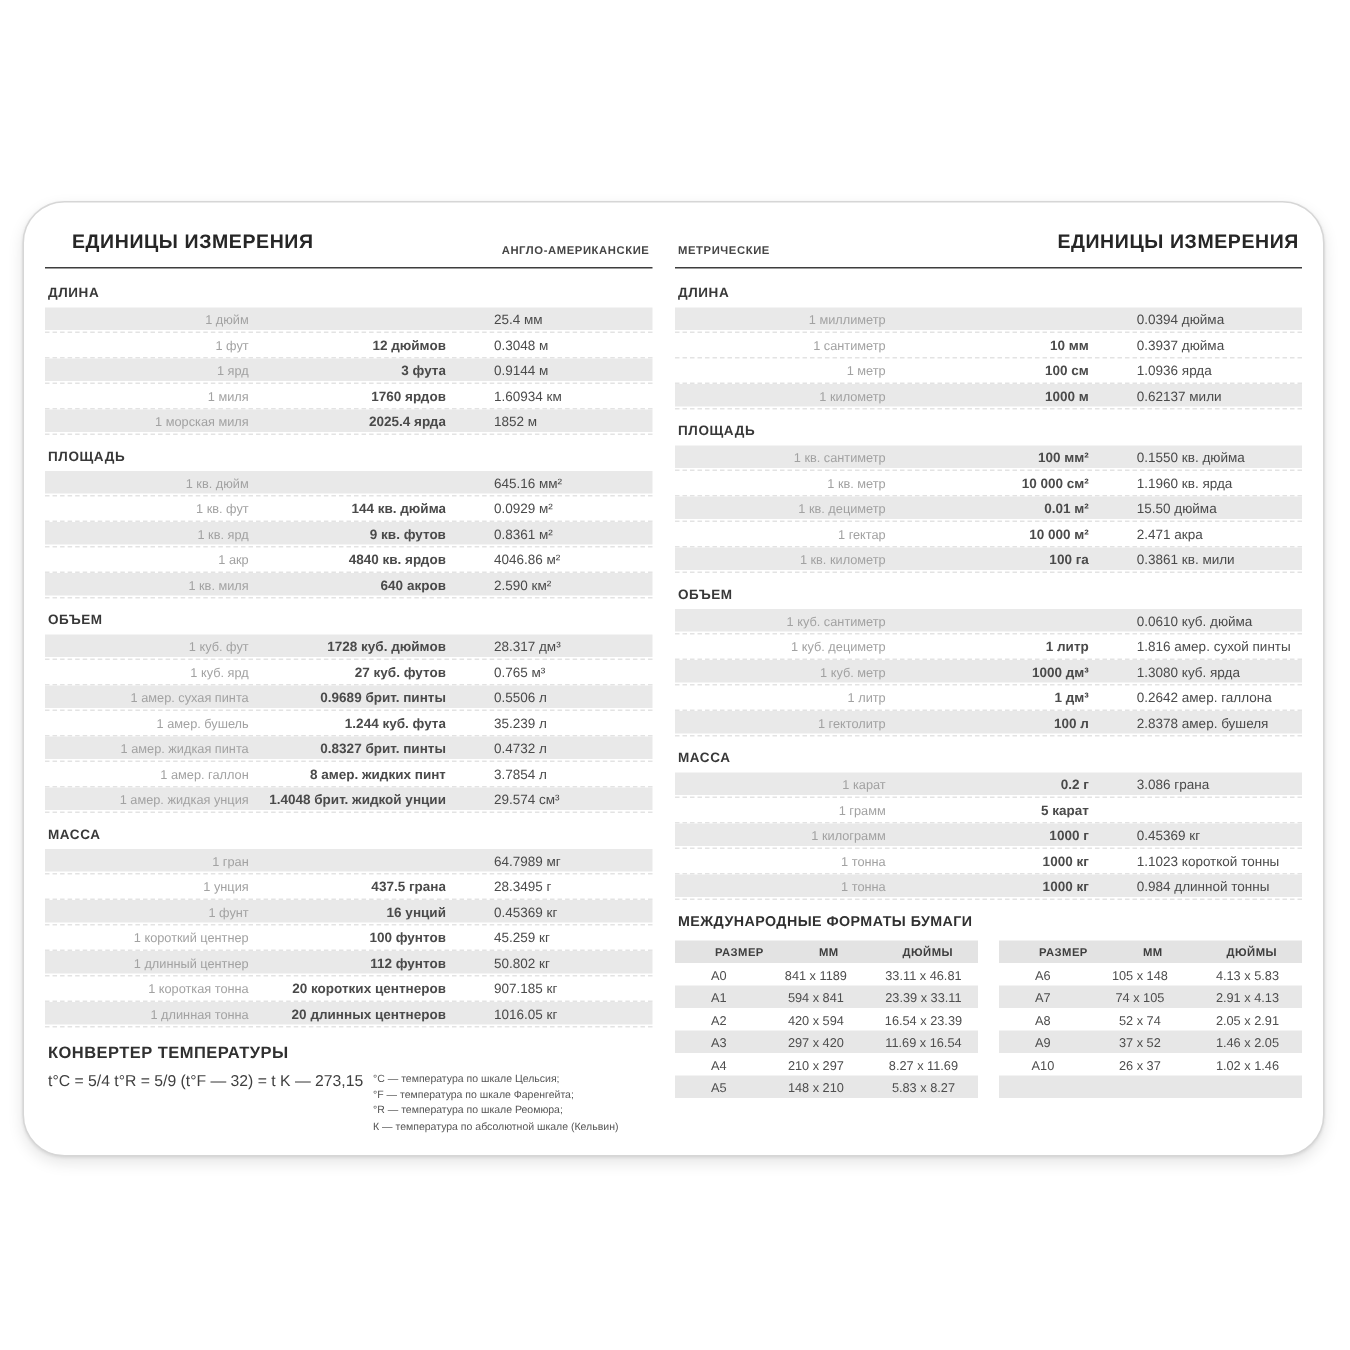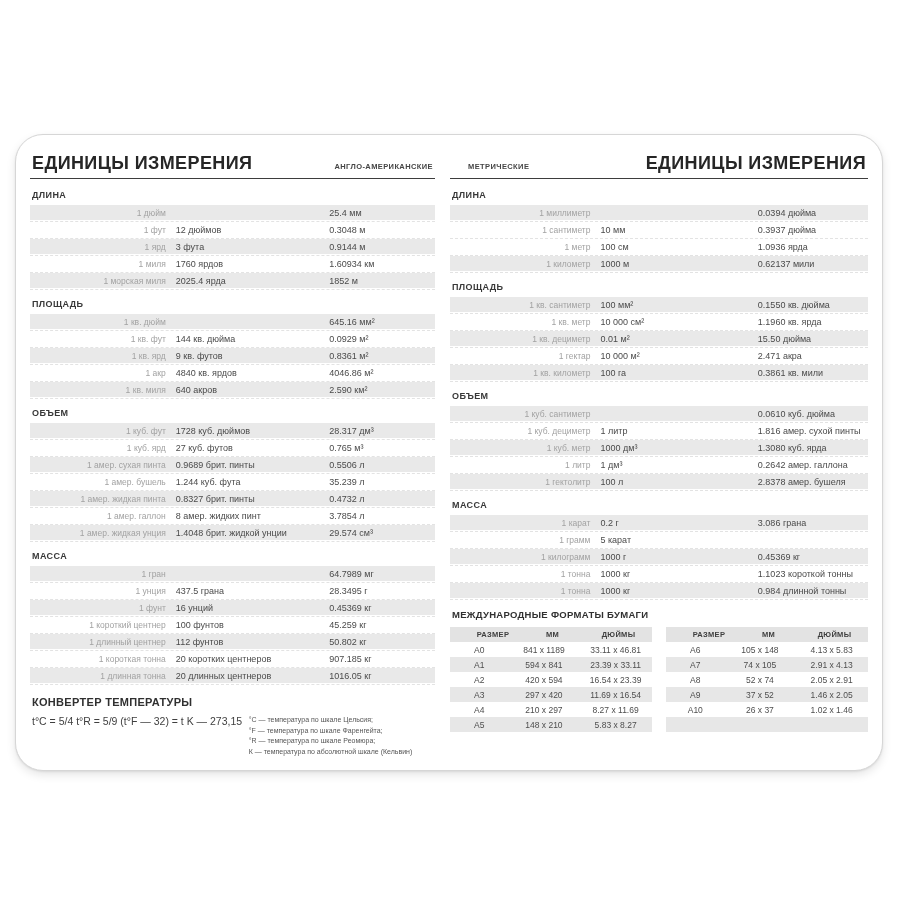--- a/index.html
+++ b/index.html
@@ -15,37 +15,37 @@
     box-sizing:border-box;padding:14px 14px 0 14px;
   }
   .cols{display:flex;gap:15px;}
   .col{box-sizing:border-box;}
   .col-left{width:407px;}
   .col-right{width:418px;}
   .col-head{
     display:flex;justify-content:space-between;align-items:baseline;
     border-bottom:1px solid #3d3d3d;padding:4px 2px 7px 2px;height:18px;
   }
-  .main-title{font-size:18px;font-weight:bold;color:#262626;letter-spacing:0.4px;}
-  .sub-title{font-size:7.5px;font-weight:bold;color:#454545;letter-spacing:0.4px;align-self:flex-end;margin-left:16px;}
+  .main-title{font-size:13px;font-weight:bold;color:#262626;letter-spacing:0.4px;margin-left:16px;}
+  .sub-title{font-size:7.5px;font-weight:bold;color:#454545;letter-spacing:0.4px;align-self:flex-end;}
   .section{margin-top:11px;}
   .section-title{
     font-size:9px;font-weight:bold;color:#383838;letter-spacing:0.4px;
     margin:0 0 5px 2px;
   }
   .mrow{
     display:flex;align-items:center;height:15px;margin-bottom:2px;position:relative;
   }
   .mrow::after{
     content:"";position:absolute;left:0;right:0;bottom:-2px;border-top:1px dashed #e3e3e3;
   }
   .mrow.alt{background:#e9e9e9;}
   .cell{white-space:nowrap;overflow:hidden;}
   .c1{width:36%;text-align:right;padding-right:10px;color:#a2a2a2;font-size:8.5px;box-sizing:border-box;}
-  .c2{width:30%;text-align:left;color:#4a4a4a;font-size:9px;}
+  .c2{width:30%;text-align:right;color:#4a4a4a;font-size:9px;font-weight:bold;}
   .c3{width:34%;text-align:left;padding-left:32px;color:#4a4a4a;font-size:9px;box-sizing:border-box;}
   .temp-block{margin-top:13px;}
   .temp-title{font-size:11px;font-weight:bold;color:#303030;letter-spacing:0.3px;margin:0 0 7px 2px;}
   .temp-body{display:flex;}
   .temp-formula{width:54%;font-size:10.5px;color:#3f3f3f;padding-left:2px;box-sizing:border-box;}
   .temp-notes{width:46%;font-size:7px;color:#555;line-height:10.5px;}
   .paper-block{margin-top:11px;}
   .paper-title{font-size:9.5px;font-weight:bold;color:#303030;letter-spacing:0.3px;margin:0 0 7px 2px;}
   .paper-tables{display:flex;gap:14px;}
   .ptable{width:202px;}

